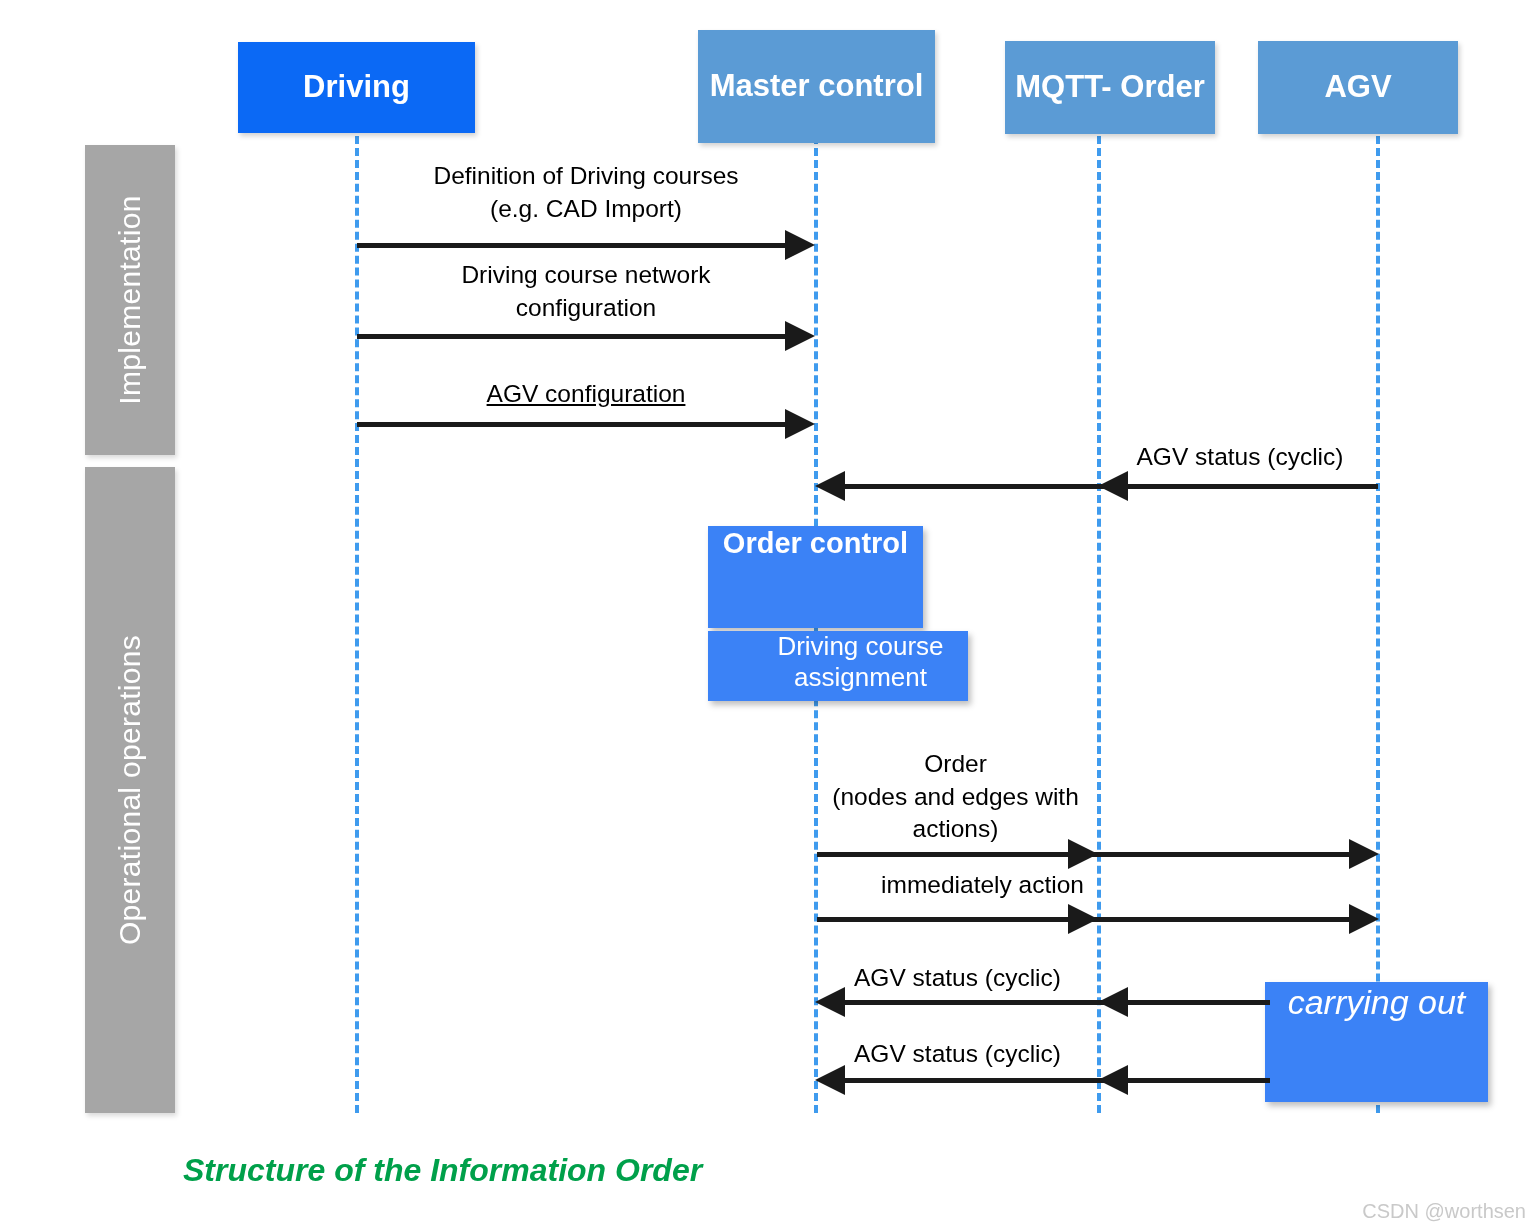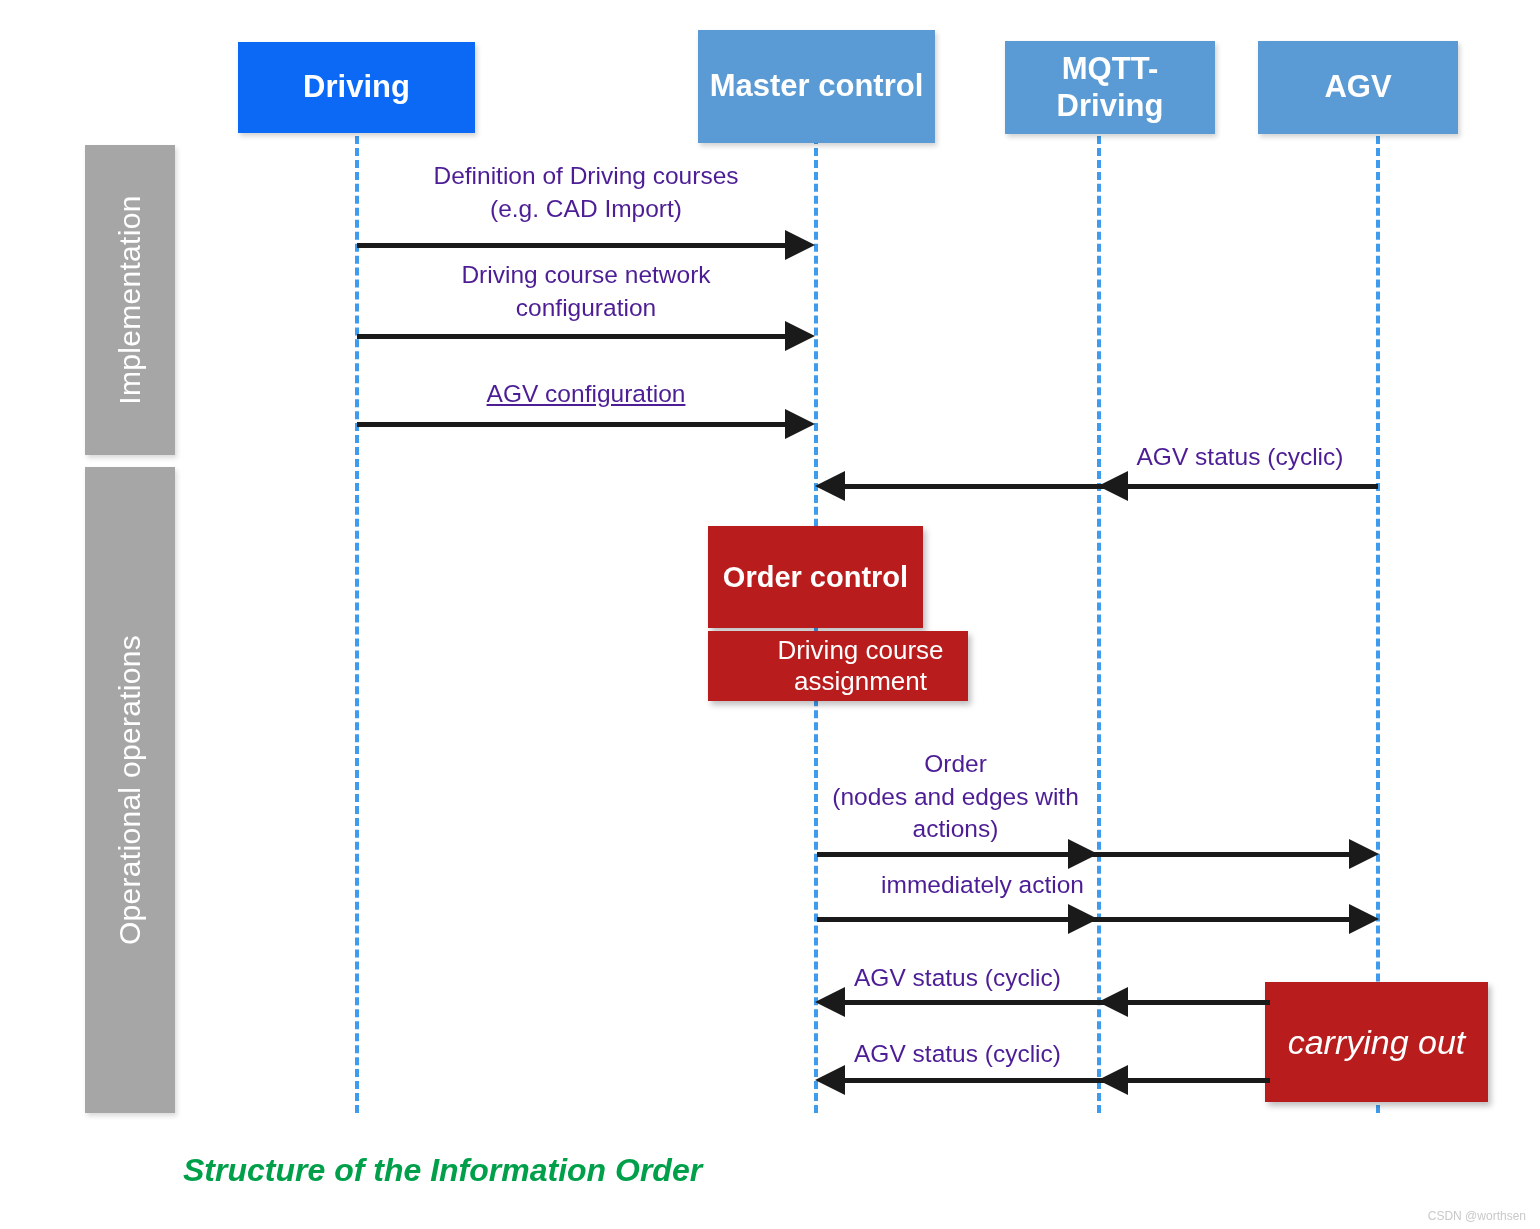--- a/index.html
+++ b/index.html
@@ -78,33 +78,33 @@
     border-left: 30px solid #1a1a1a;
   }
   .arrowhead.left {
     border-top: 15px solid transparent;
     border-bottom: 15px solid transparent;
     border-right: 30px solid #1a1a1a;
   }
   .msg-label {
     position: absolute;
     text-align: center;
-    color: #4c1d95;
+    color: #000000;
     font-size: 24.5px;
     line-height: 1.33;
     white-space: pre-line;
   }
 
   
   .black-box {
     position: absolute;
-    background: #b91c1c;
+    background: #3b82f6;
     color: #ffffff;
     display: flex;
-    align-items: center;
+    align-items: flex-start;
     justify-content: center;
     text-align: center;
     line-height: 1.2;
     box-shadow: 3px 4px 6px rgba(0,0,0,0.25);
   }
   .bb-order-control {
     left: 708px; top: 526px; width: 215px; height: 102px;
     font-size: 29px; font-weight: bold;
   }
   .bb-driving-assign {
@@ -127,21 +127,21 @@
     font-style: italic;
     font-weight: bold;
     font-size: 32px;
     white-space: nowrap;
   }
   .watermark {
     position: absolute;
     right: 14px;
     bottom: 6px;
     color: #C9C9C9;
-    font-size: 12px;
+    font-size: 20px;
     white-space: nowrap;
   }
 </style>
 </head>
 <body>
 
 <div id="canvas">
 
   <div class="phase-bar" style="top:145px; height:310px;">
     <span class="phase-label">Implementation</span>
@@ -158,21 +158,21 @@
 
   <div class="participant p-operator">
     <span>Driving</span>
   </div>
   <div class="participant p-master">
     <span>Master
 control</span>
   </div>
   <div class="participant p-mqtt">
     <span>MQTT-
-Driving</span>
+Order</span>
   </div>
   <div class="participant p-agv">
     <span>AGV</span>
   </div>
 
   <div class="msg-label" style="left:357px; top:160px; width:458px;">Definition of Driving courses
 (e.g. CAD Import)</div>
   <div class="msg-line" style="left:357px; top:243px; width:428px;"></div>
   <div class="arrowhead right" style="left:785px; top:230px;"></div>
 

